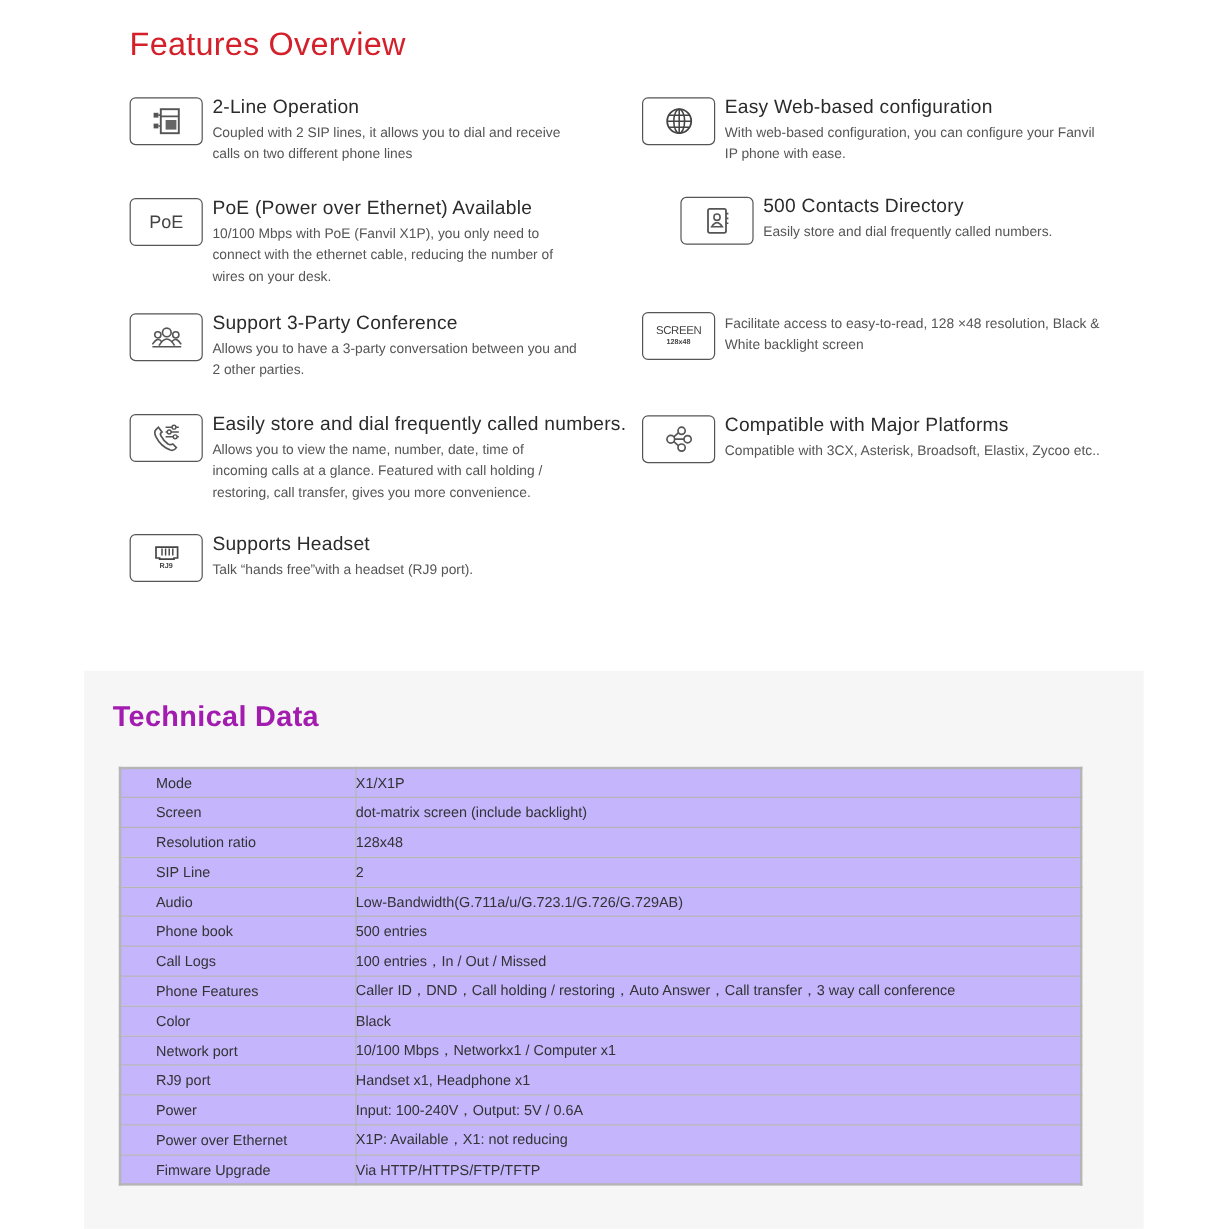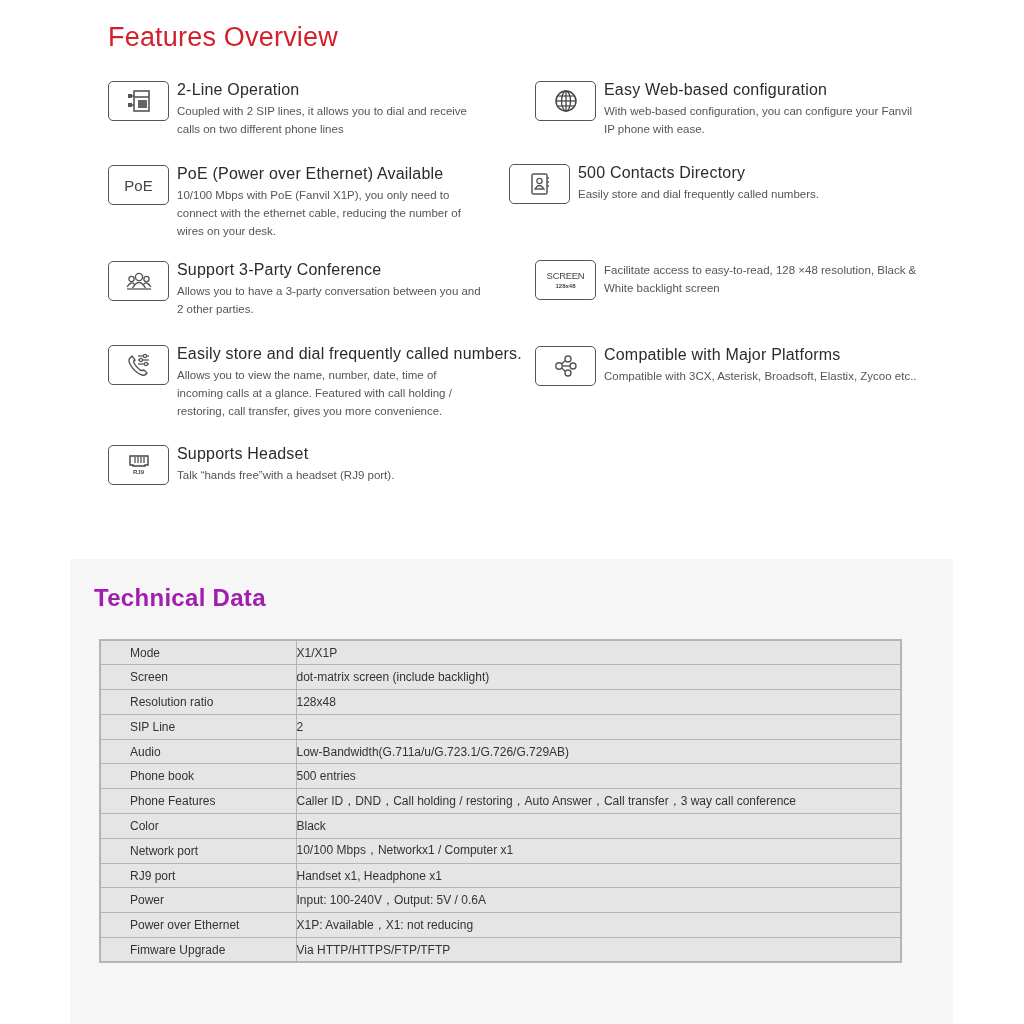--- a/index.html
+++ b/index.html
@@ -35,21 +35,21 @@
   .tech-title {
     position: absolute; left: 94px; top: 584px; font-size: 24px; color: #a21caf;
     font-weight: bold; letter-spacing: 0.3px;
   }
   .spec-table {
     position: absolute; left: 99px; top: 639px; width: 803px;
     border-collapse: collapse; border: 2px solid #b5b5b5;
   }
   .spec-table td {
     border: 1px solid #b5b5b5; height: 24.8px; font-size: 12px; color: #333;
-    vertical-align: middle; background: #e5e5e5;
+    vertical-align: middle; background: #c4b5fd;
   }
   .spec-table td.k { width: 196px; padding-left: 29px; }
   .spec-table td.v { }
 </style>
 </head>
 <body>
 
 <h1 class="features-title">Features Overview</h1>
 
 <div class="feature" style="left:108px; top:80px;">
@@ -164,21 +164,21 @@
   </div>
   <div class="text">
     <div class="ftitle">Easy Web-based configuration</div>
     <div class="fdesc">
       <div>With web-based configuration, you can configure your Fanvil</div>
       <div>IP phone with ease.</div>
     </div>
   </div>
 </div>
 
-<div class="feature" style="left:509px; top:163px;">
+<div class="feature" style="left:567px; top:163px;">
   <div class="icon-box">
     <svg width="24" height="26" viewBox="0 0 24 26">
       <rect x="4" y="3" width="15" height="20" rx="1.5" fill="none" stroke="#555" stroke-width="1.5"></rect>
       <circle cx="11.5" cy="10" r="2.6" fill="none" stroke="#555" stroke-width="1.3"></circle>
       <path d="M7 18 Q11.5 11 16 18 Z" fill="none" stroke="#555" stroke-width="1.3"></path>
       <line x1="19" y1="7" x2="21" y2="7" stroke="#555" stroke-width="1.3"></line>
       <line x1="19" y1="11" x2="21" y2="11" stroke="#555" stroke-width="1.3"></line>
       <line x1="19" y1="15" x2="21" y2="15" stroke="#555" stroke-width="1.3"></line>
     </svg>
   </div>
@@ -248,20 +248,24 @@
       </tr>
     <tr>
         <td class="k">Audio</td>
         <td class="v">Low-Bandwidth(G.711a/u/G.723.1/G.726/G.729AB)</td>
       </tr>
     <tr>
         <td class="k">Phone book</td>
         <td class="v">500 entries</td>
       </tr>
     <tr>
+        <td class="k">Call Logs</td>
+        <td class="v">100 entries，In / Out / Missed</td>
+      </tr>
+    <tr>
         <td class="k">Phone Features</td>
         <td class="v">Caller ID，DND，Call holding / restoring，Auto Answer，Call transfer，3 way call conference</td>
       </tr>
     <tr>
         <td class="k">Color</td>
         <td class="v">Black</td>
       </tr>
     <tr>
         <td class="k">Network port</td>
         <td class="v">10/100 Mbps，Networkx1 / Computer x1</td>

